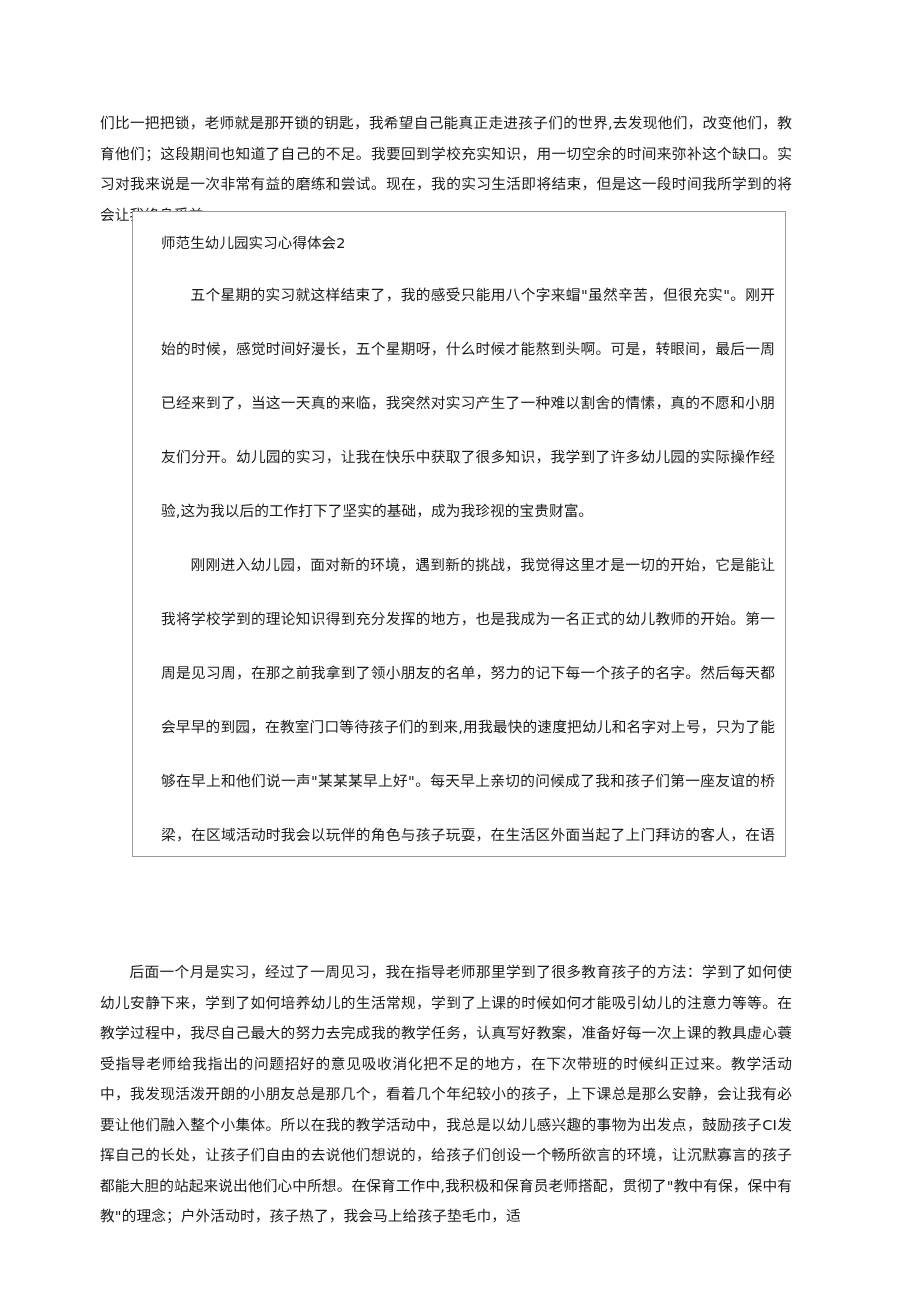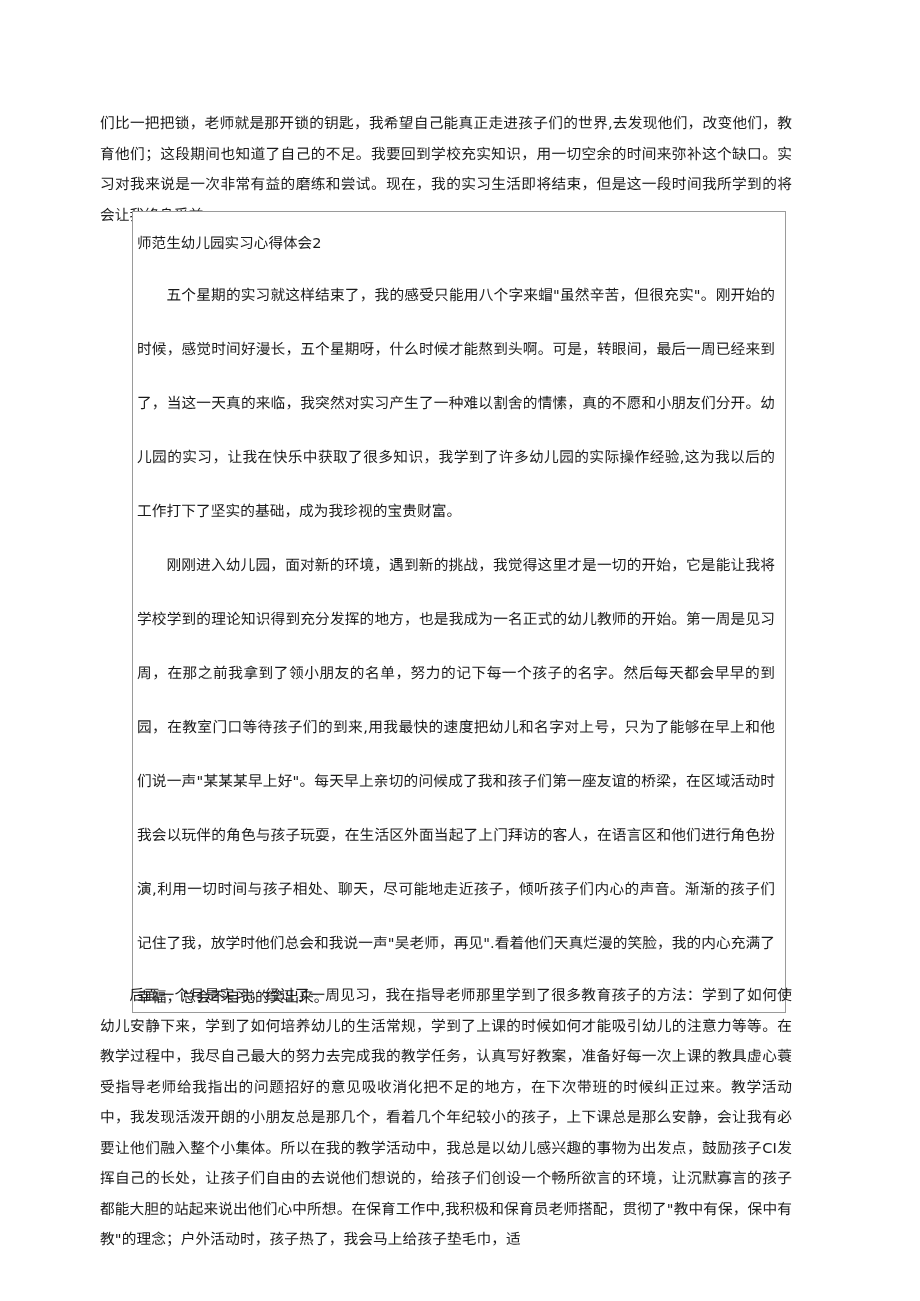--- a/index.html
+++ b/index.html
@@ -38,34 +38,33 @@
     font-size: 14.7px;
     line-height: 30.5px;
     text-align: justify;
     text-justify: inter-ideograph;
     letter-spacing: 0.1px;
     word-break: break-all;
   }
 
   p.para.indent {
     text-indent: 2em;
-    margin-top: 23px;
   }
 
   
   .inset-box {
     position: absolute;
     left: 132px;
     top: 211px;
     width: 654px;
-    height: 802px;
+    height: 646px;
     box-sizing: border-box;
     border: 1px solid #9a9a9a;
     background: #ffffff;
-    padding: 16px 10px 8px 4px;
+    padding: 16px 10px 8px 28px;
     overflow: hidden;
   }
 
   .inset-title {
     margin: 0;
     font-size: 14.5px;
     line-height: 30px;
     font-weight: normal;
     letter-spacing: 0.1px;
   }

